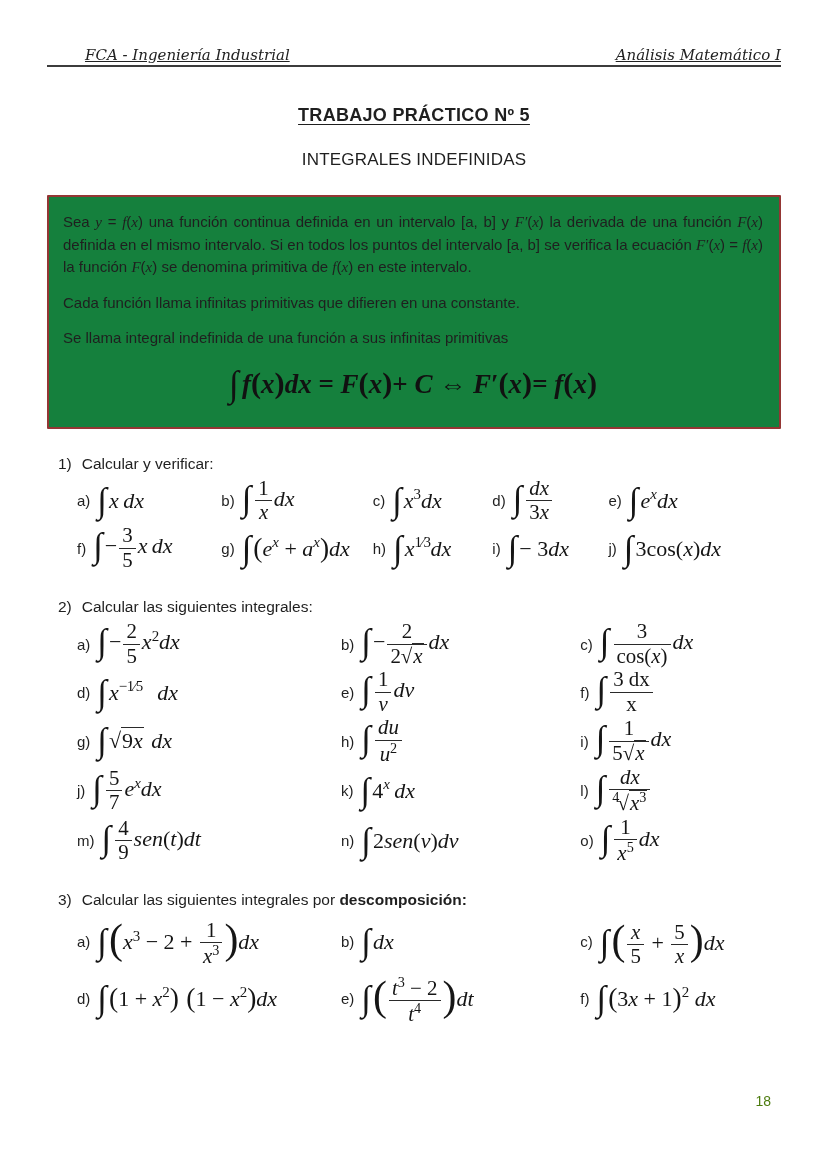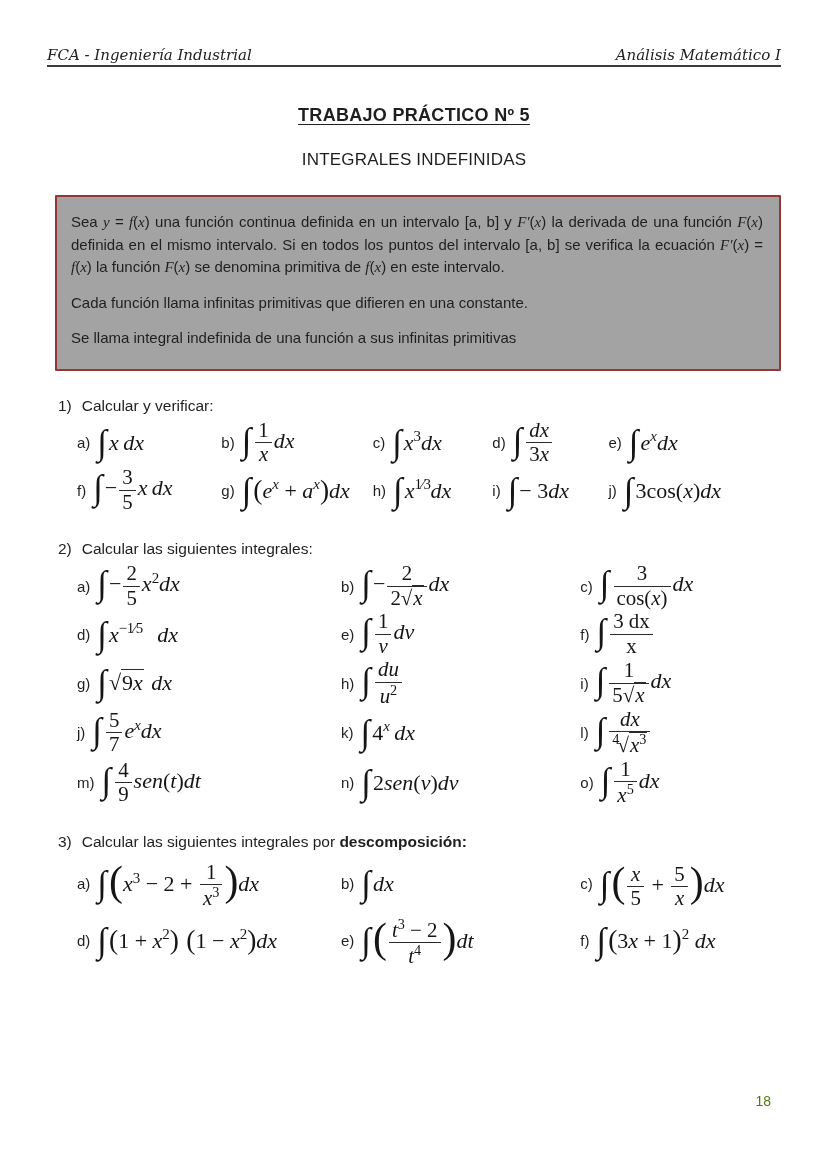--- a/index.html
+++ b/index.html
@@ -11,21 +11,21 @@
   .page{padding:0 47px;}
 
   
   .doc-header{
     display:flex;justify-content:space-between;align-items:flex-end;
     padding-top:46px;padding-bottom:1px;
     border-bottom:2px solid #3c3c3c;
     font-family:"DejaVu Serif","Liberation Serif",serif;
     font-style:italic;font-size:15px;color:#222;
   }
-  .doc-header span{}
+  .doc-header span{text-decoration:underline;margin-left:38px;}
 
   
   .page-title{
     text-align:center;margin-top:38px;font-size:18px;font-weight:bold;
     letter-spacing:.3px;
   }
   .page-title span{text-decoration:underline;text-underline-offset:3px;}
   .page-subtitle{
     text-align:center;margin-top:24px;font-size:17px;font-weight:normal;
     letter-spacing:.2px;
@@ -89,24 +89,25 @@
   <div class="doc-header">
     <span>FCA - Ingeniería Industrial</span>
     <span>Análisis Matemático I</span>
   </div>
 
   <div class="page-title">
     <span>TRABAJO PRÁCTICO Nº 5</span>
   </div>
   <div class="page-subtitle">INTEGRALES INDEFINIDAS</div>
 
-  <div class="intro-box" style="background: #a3a3a3; border-color: rgb(148, 54, 52); margin-left: 8px;">
+  <div class="intro-box" style="background: #15803d; border-color: rgb(148, 54, 52);">
     <p>Sea <i class="m">y</i> = <i class="m">f</i>(<i class="m">x</i>) una función continua definida en un intervalo [a, b] y <i class="m">F′</i>(<i class="m">x</i>) la derivada de una función <i class="m">F</i>(<i class="m">x</i>) definida en el mismo intervalo. Si en todos los puntos del intervalo [a, b] se verifica la ecuación <i class="m">F′</i>(<i class="m">x</i>) = <i class="m">f</i>(<i class="m">x</i>) la función <i class="m">F</i>(<i class="m">x</i>) se denomina primitiva de <i class="m">f</i>(<i class="m">x</i>) en este intervalo.</p>
     <p>Cada función llama infinitas primitivas que difieren en una constante.</p>
     <p>Se llama integral indefinida de una función a sus infinitas primitivas</p>
+    <div class="formula"><span class="fint">∫</span><i>f</i><span class="fp">(</span><i>x</i><span class="fp">)</span><i>dx</i> = <i>F</i><span class="fp">(</span><i>x</i><span class="fp">)</span>+ <i>C</i> ⇔ <i>F</i>′<span class="fp">(</span><i>x</i><span class="fp">)</span>= <i>f</i><span class="fp">(</span><i>x</i><span class="fp">)</span></div>
   </div>
 
   <div>
   <section class="exercise">
     <div class="ex-head">
       <span>1)</span>
       <span>Calcular y verificar:</span>
     </div>
     <div class="ex-rows">
           <div class="ex-row cols5">

